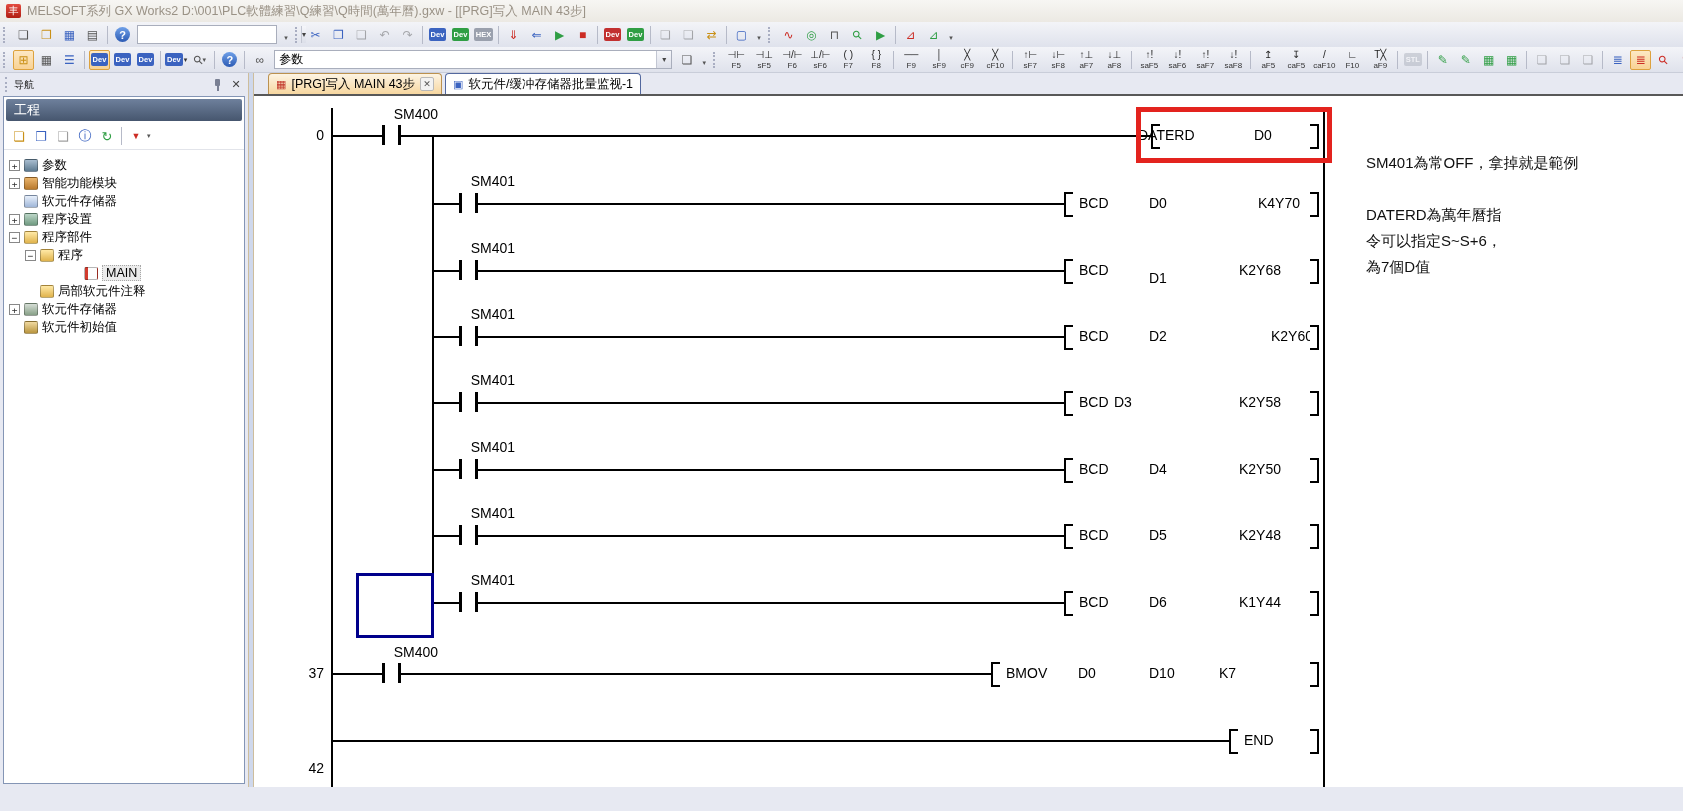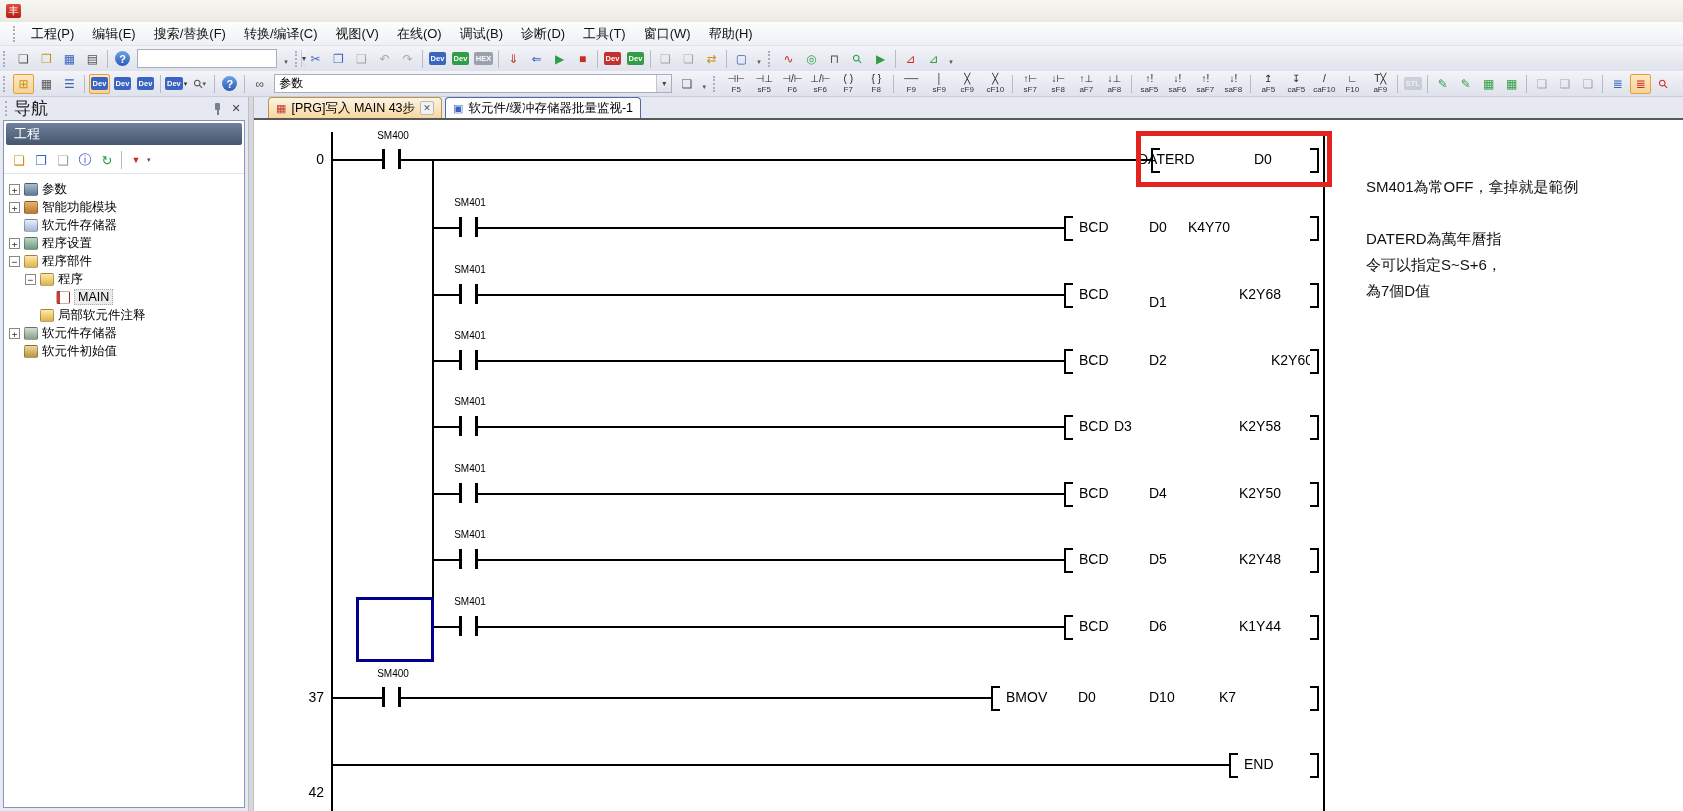--- a/index.html
+++ b/index.html
@@ -36,32 +36,32 @@
   .ovf { width:12px; height:20px; font-size:7px; color:#555; display:flex; align-items:flex-end; justify-content:center; padding-bottom:3px; flex:none; }
   .fk { width:28px; height:24px; display:flex; flex-direction:column; align-items:center; justify-content:center; line-height:1; flex:none; border-radius:2px; }
   .fk .s { font-size:10px; color:#222; height:11px; }
   .fk .l { font-size:8px; color:#333; margin-top:1px; }
 
   
   .main { display:flex; height:714px; }
   .navpane { width:248px; flex:none; display:flex; flex-direction:column; }
   .navcap { height:23px; display:flex; align-items:center; padding:0 5px; }
   .navcap .grip { width:4px; height:15px; border-left:2px dotted #a9aec2; margin-right:5px; }
-  .navcap .t { font-size:17px; color:#222; flex:1; }
+  .navcap .t { font-size:10px; color:#222; flex:1; }
   .pin { width:14px; height:14px; position:relative; margin-right:6px; }
   .pin:before { content:""; position:absolute; left:6px; top:1px; width:5px; height:7px; background:#7a8094; border-radius:1px; }
   .pin:after { content:""; position:absolute; left:8px; top:8px; width:1.5px; height:5px; background:#7a8094; }
   .navx { font-size:11px; color:#444; width:14px; text-align:center; }
   .navbody { flex:1; margin:0 3px 3px 3px; background:#fff; border:1px solid #8495b5; display:flex; flex-direction:column; }
   .projhdr { margin:2px; height:22px; background:linear-gradient(#6e809c,#46566e); border-radius:2px; color:#fff; font-size:13px; display:flex; align-items:center; padding:0 8px; }
   .projtb { height:27px; display:flex; align-items:center; padding:0 4px; border-bottom:1px solid #e2e4ea; }
   .pti { width:22px; height:20px; display:flex; align-items:center; justify-content:center; font-size:13px; }
   .tree { flex:1; padding-top:6px; overflow:hidden; }
   .trow { display:flex; align-items:center; height:18px; font-size:12.5px; color:#000; white-space:nowrap; }
-  .ind0 { padding-left:5px; } .ind1 { padding-left:21px; } .ind2 { padding-left:37px; }
+  .ind0 { padding-left:5px; } .ind1 { padding-left:21px; } .ind2 { padding-left:37px;margin-left:28px; }
   .eb { width:11px; height:11px; border:1px solid #888; background:#fff; font-size:9.5px; line-height:9px; text-align:center; color:#333; flex:none; margin-right:4px; font-family:"DejaVu Sans Mono",monospace; }
   .eb:empty { visibility:hidden; }
   .ic { width:14px; height:13px; border-radius:2px; margin-right:4px; flex:none; border:1px solid rgba(0,0,0,.28); }
   .ic-param { background:linear-gradient(#a8bdd0,#5e7b91); }
   .ic-module { background:linear-gradient(#eab46b,#b97a2e); }
   .ic-gcomment { background:linear-gradient(#e8f0fb,#9fb6d8); }
   .ic-progset { background:linear-gradient(#bcd6c8,#6f9a80); }
   .ic-pou { background:linear-gradient(#ffe9a6,#e0b34c); }
   .ic-main { background:linear-gradient(90deg,#d23b2e 3px,#fdfdfd 3px); }
   .ic-devmem { background:linear-gradient(#d5ddd5,#87a087); }
@@ -77,52 +77,39 @@
   .tab.on { background:linear-gradient(#fdf4e3,#f7d7a0); border:1px solid #bb914f; border-bottom:none; }
   .tab.off { background:#fefefe; border:1px solid #53689e; border-bottom:none; }
   .tabic1 { color:#c2352a; font-size:11px; }
   .tabic2 { color:#3b63c0; font-size:11px; }
   .tabx { width:14px; height:14px; border:1px solid #b9b9b9; background:#f2f2f2; border-radius:2px; font-size:9px; color:#555; display:flex; align-items:center; justify-content:center; }
 
   .canvas { position:relative; flex:1; background:#fff; overflow:hidden; font-size:14px; color:#000; }
   .hl { position:absolute; height:2px; background:#000; }
   .vl { position:absolute; width:2px; background:#000; }
   .ct { position:absolute; width:19px; height:20px; background:#fff; border-left:3px solid #000; border-right:3px solid #000; }
-  .dv { position:absolute; width:90px; text-align:center; font-size:10px; }
+  .dv { position:absolute; width:90px; text-align:right; font-size:14px; }
   .ins { position:absolute; font-size:14px; white-space:pre; }
   .lbr { position:absolute; width:9px; height:25px; border:2px solid #000; border-right:none; background:#fff; }
   .rbr { position:absolute; width:9px; height:25px; border:2px solid #000; border-left:none; background:#fff; }
   .step { position:absolute; left:8px; width:62px; text-align:right; font-size:14px; }
   .ann { position:absolute; font-size:15px; color:#101010; white-space:nowrap; }
   .redbox { position:absolute; left:882px; top:11px; width:196px; height:56px; border:5px solid #e3231e; }
   .cursorbox { position:absolute; left:102px; top:477px; width:78px; height:65px; border:3px solid #00008b; }
 </style>
 </head>
 <body>
 
 <div class="app">
 
   <div class="titlebar">
     <div class="appicon">丰</div>
+    <div class="titletext">MELSOFT系列 GX Works2 D:\001\PLC軟體練習\Q練習\Q時間(萬年曆).gxw - [[PRG]写入 MAIN 43步]</div>
   </div>
 
-  <div class="menubar">
-    <span class="tgrip"></span>
-    <span class="menuitem">工程(P)</span>
-    <span class="menuitem">编辑(E)</span>
-    <span class="menuitem">搜索/替换(F)</span>
-    <span class="menuitem">转换/编译(C)</span>
-    <span class="menuitem">视图(V)</span>
-    <span class="menuitem">在线(O)</span>
-    <span class="menuitem">调试(B)</span>
-    <span class="menuitem">诊断(D)</span>
-    <span class="menuitem">工具(T)</span>
-    <span class="menuitem">窗口(W)</span>
-    <span class="menuitem">帮助(H)</span>
-  </div>
 
   <div class="tb tb1">
     <span class="tgrip"></span>
     <span class="ti c-dark">❏</span>
     <span class="ti c-yellow">❒</span>
     <span class="ti c-blue">▦</span>
     <span class="ti c-dark">▤</span>
     <span class="sep"></span>
     <span class="ti">
         <span class="helpdot">?</span>
@@ -443,21 +430,21 @@
         <div class="rbr" style="left:1056px;top:28px"></div>
 
         <div class="vl" style="left:178px;top:39px;height:470px"></div>
 
         <div class="hl" style="left:178px;top:107px;width:632px"></div>
         <div class="dv" style="left:171px;top:77px">SM401</div>
         <div class="ct" style="left:205px;top:97px"></div>
         <div class="lbr" style="left:810px;top:96px"></div>
         <div class="ins" style="left:825px;top:99px">BCD</div>
         <div class="ins" style="left:895px;top:99px">D0</div>
-        <div class="ins" style="left:934px;top:99px">K4Y70</div>
+        <div class="ins" style="left:1004px;top:99px">K4Y70</div>
         <div class="rbr" style="left:1056px;top:96px"></div>
 
         <div class="hl" style="left:178px;top:174px;width:632px"></div>
         <div class="dv" style="left:171px;top:144px">SM401</div>
         <div class="ct" style="left:205px;top:164px"></div>
         <div class="lbr" style="left:810px;top:163px"></div>
         <div class="ins" style="left:825px;top:166px">BCD</div>
         <div class="ins" style="left:895px;top:174px">D1</div>
         <div class="ins" style="left:985px;top:166px">K2Y68</div>
         <div class="rbr" style="left:1056px;top:163px"></div>

